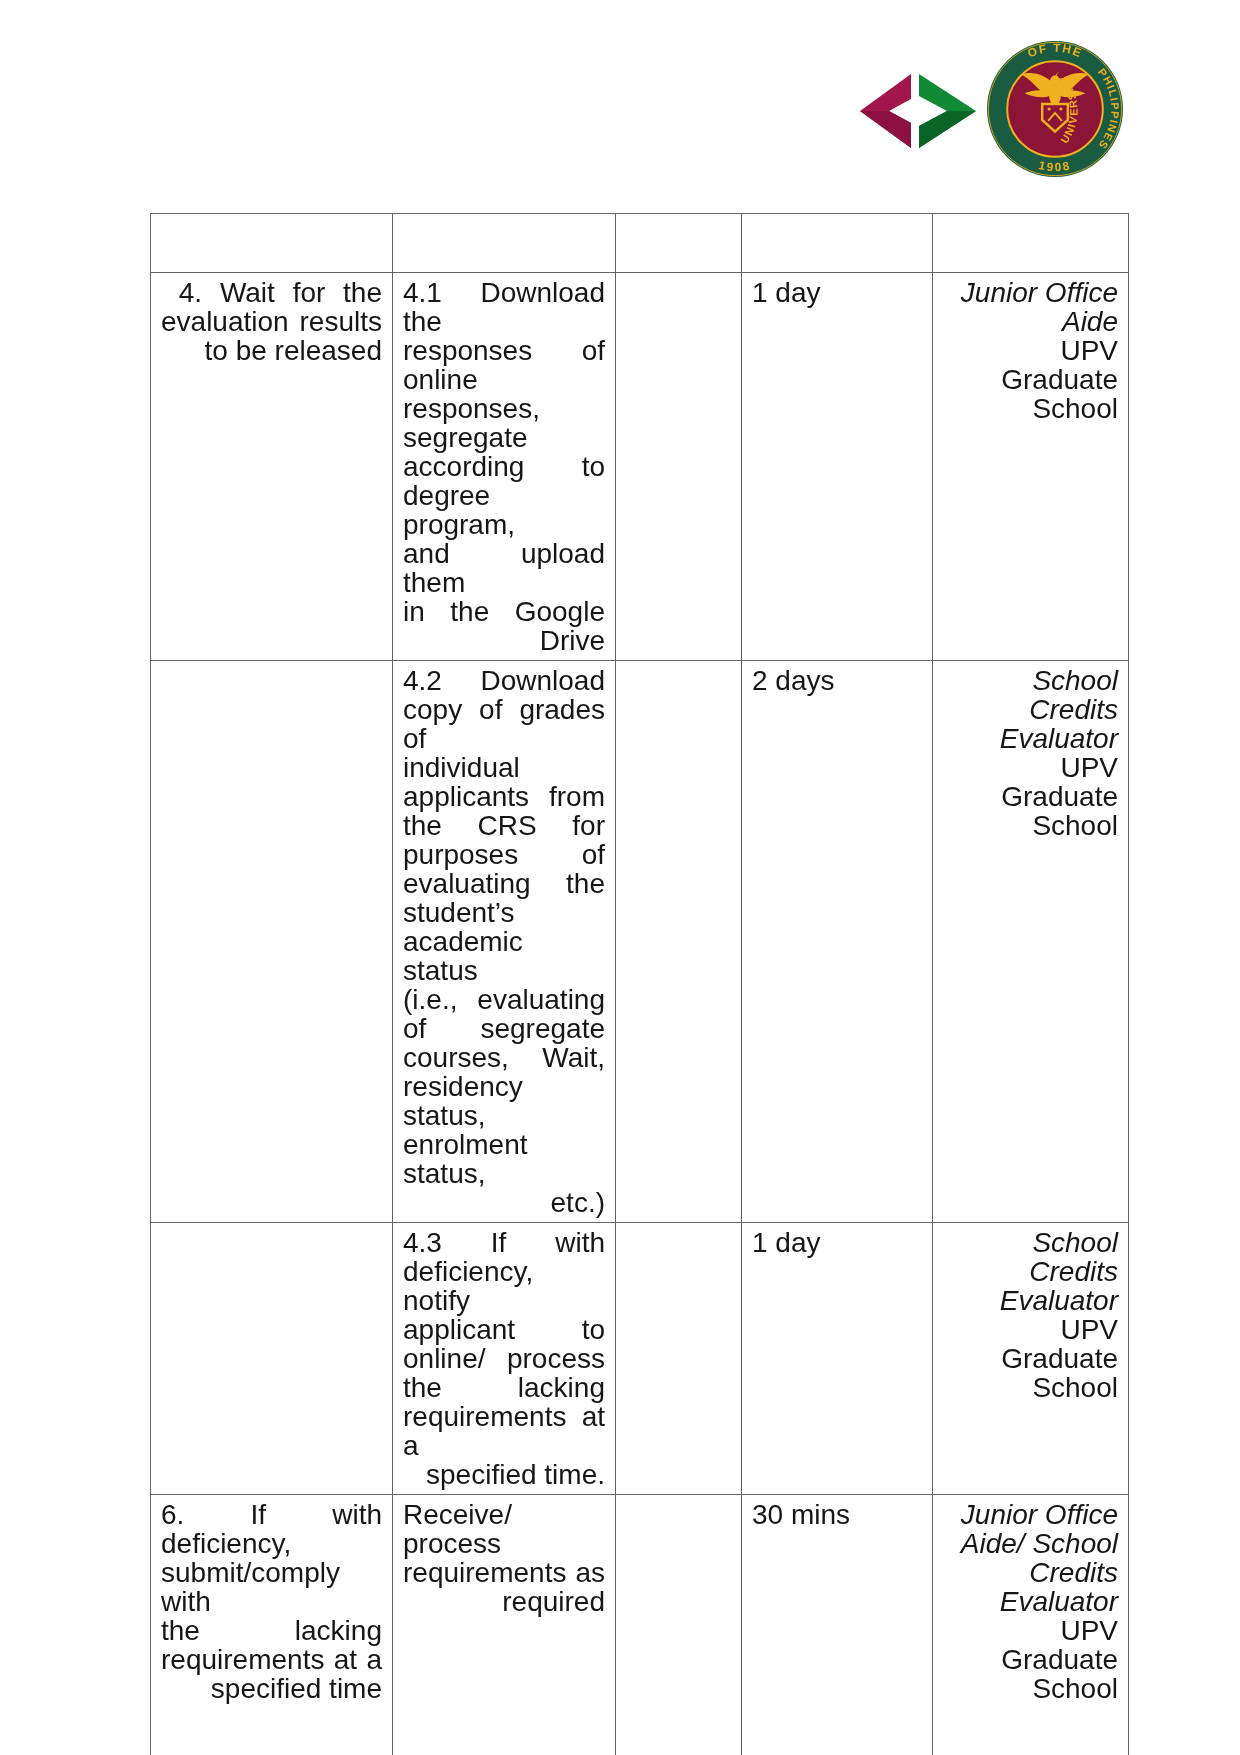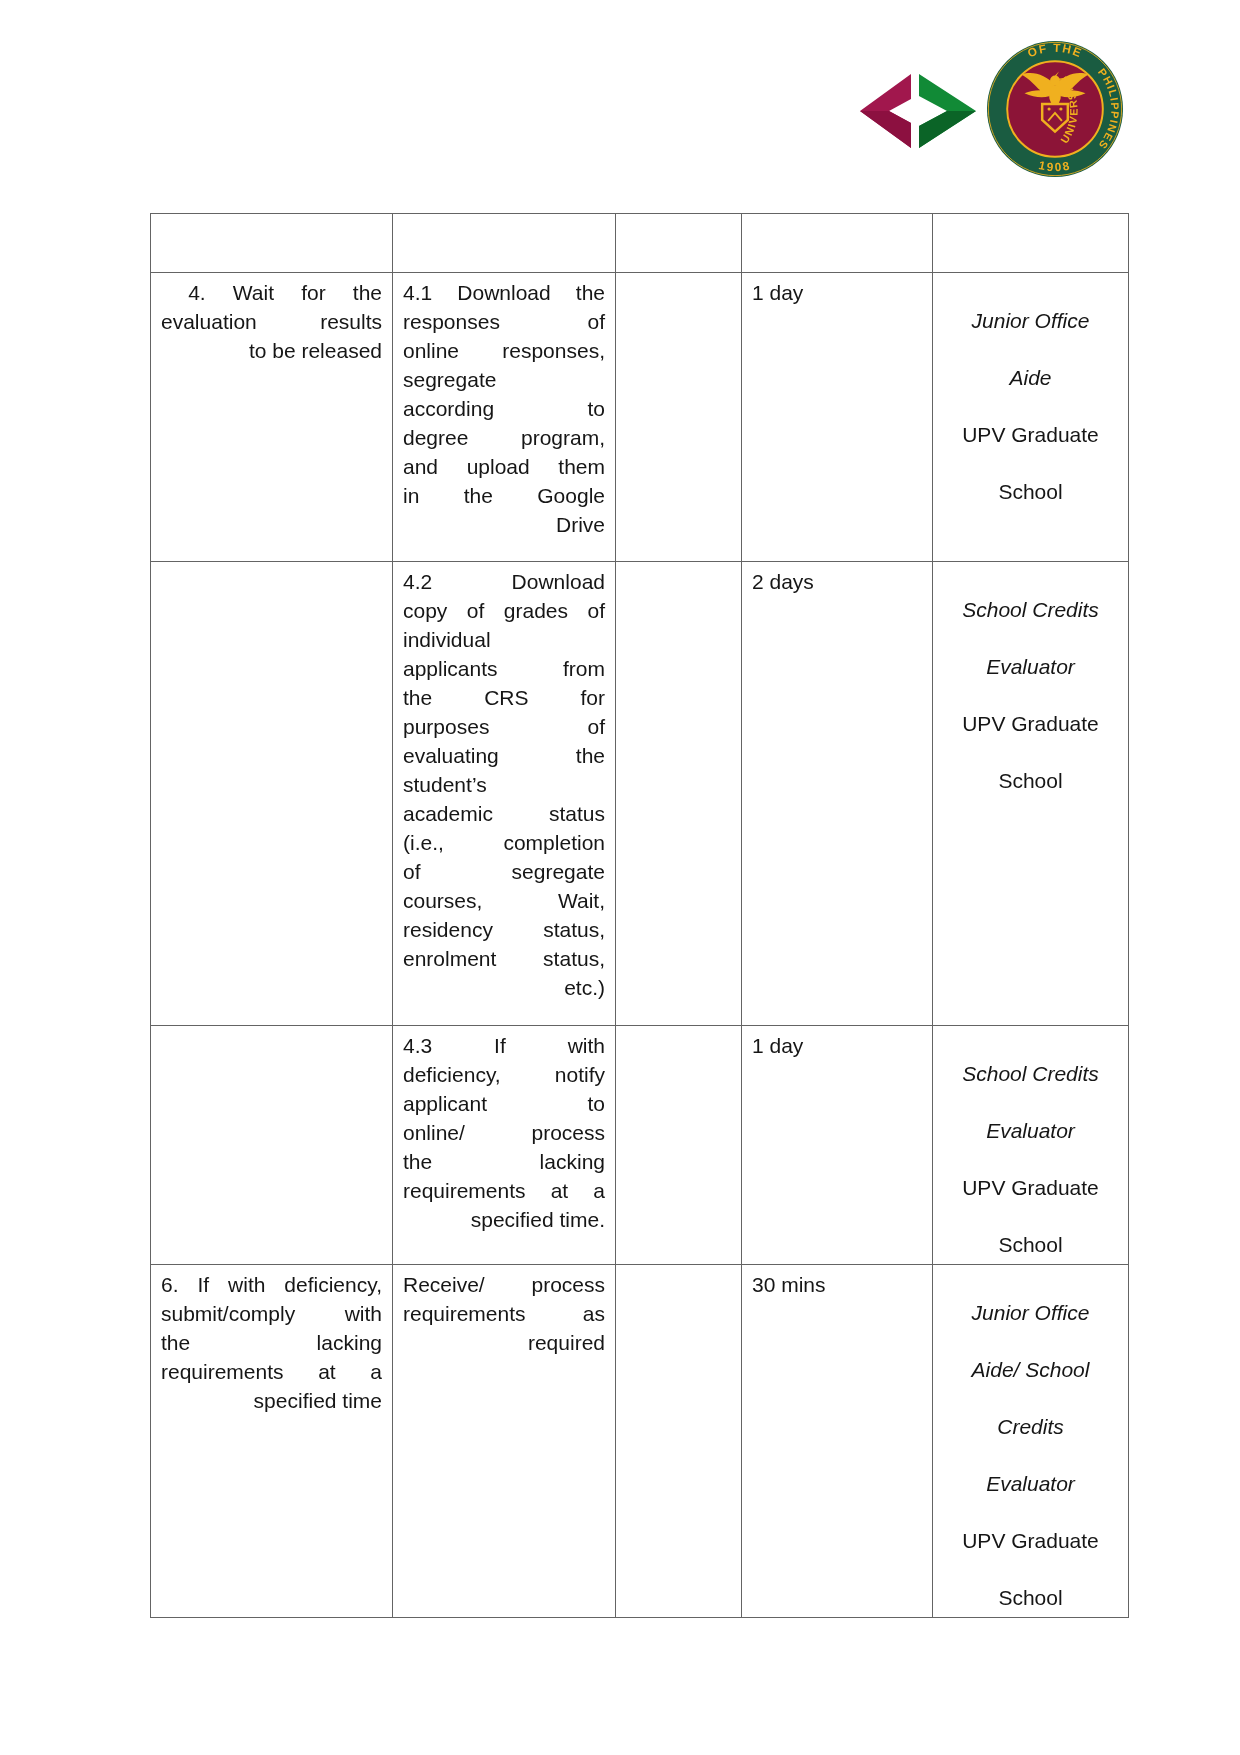--- a/index.html
+++ b/index.html
@@ -17,31 +17,31 @@
 
   table.proc{
     position:absolute;left:150px;top:213px;
     width:978px;
     border-collapse:collapse;table-layout:fixed;
   }
   table.proc td{
     border:1.5px solid #646464;
     vertical-align:top;
     padding:5px 10px 5px 10px;
-    font-size:21px;line-height:29px;
+    font-size:28px;line-height:29px;
     overflow:hidden;
     word-wrap:break-word;
   }
   td.time-cell{padding-left:13px;margin-top:8px;}
   td.vmid{vertical-align:middle;}
   td.officer-cell{padding-left:8px;padding-right:8px;padding-top:6px;}
   .officer-role{font-style:italic;}
   .ln{text-align:right;}
   .jl{text-align:justify;text-align-last:justify;}
-  .center .ln{text-align:center;margin-top:28px;}
+  .center .ln{}
 </style>
 </head>
 <body>
 
 <div class="page">
 
   <div class="logo-cluster">
 
     <svg class="arrows-logo" viewBox="0 0 122 80" xmlns="http://www.w3.org/2000/svg" aria-hidden="true">
       <path d="M54,3 L3,40 L54,77 L54,52 L32,40 L54,28 Z" fill="#A1174D"></path>
@@ -149,21 +149,21 @@
         <div>
               <div class="ln jl">4.2 Download</div>
               <div class="ln jl">copy of grades of</div>
               <div class="ln jl">individual</div>
               <div class="ln jl">applicants from</div>
               <div class="ln jl">the CRS for</div>
               <div class="ln jl">purposes of</div>
               <div class="ln jl">evaluating the</div>
               <div class="ln jl">student’s</div>
               <div class="ln jl">academic status</div>
-              <div class="ln jl">(i.e., completion</div>
+              <div class="ln jl">(i.e., evaluating</div>
               <div class="ln jl">of segregate</div>
               <div class="ln jl">courses, Wait,</div>
               <div class="ln jl">residency status,</div>
               <div class="ln jl">enrolment status,</div>
               <div class="ln">etc.)</div>
             </div>
       </td>
       <td></td>
       <td class="time-cell vmid">
         <div>2 days</div>

